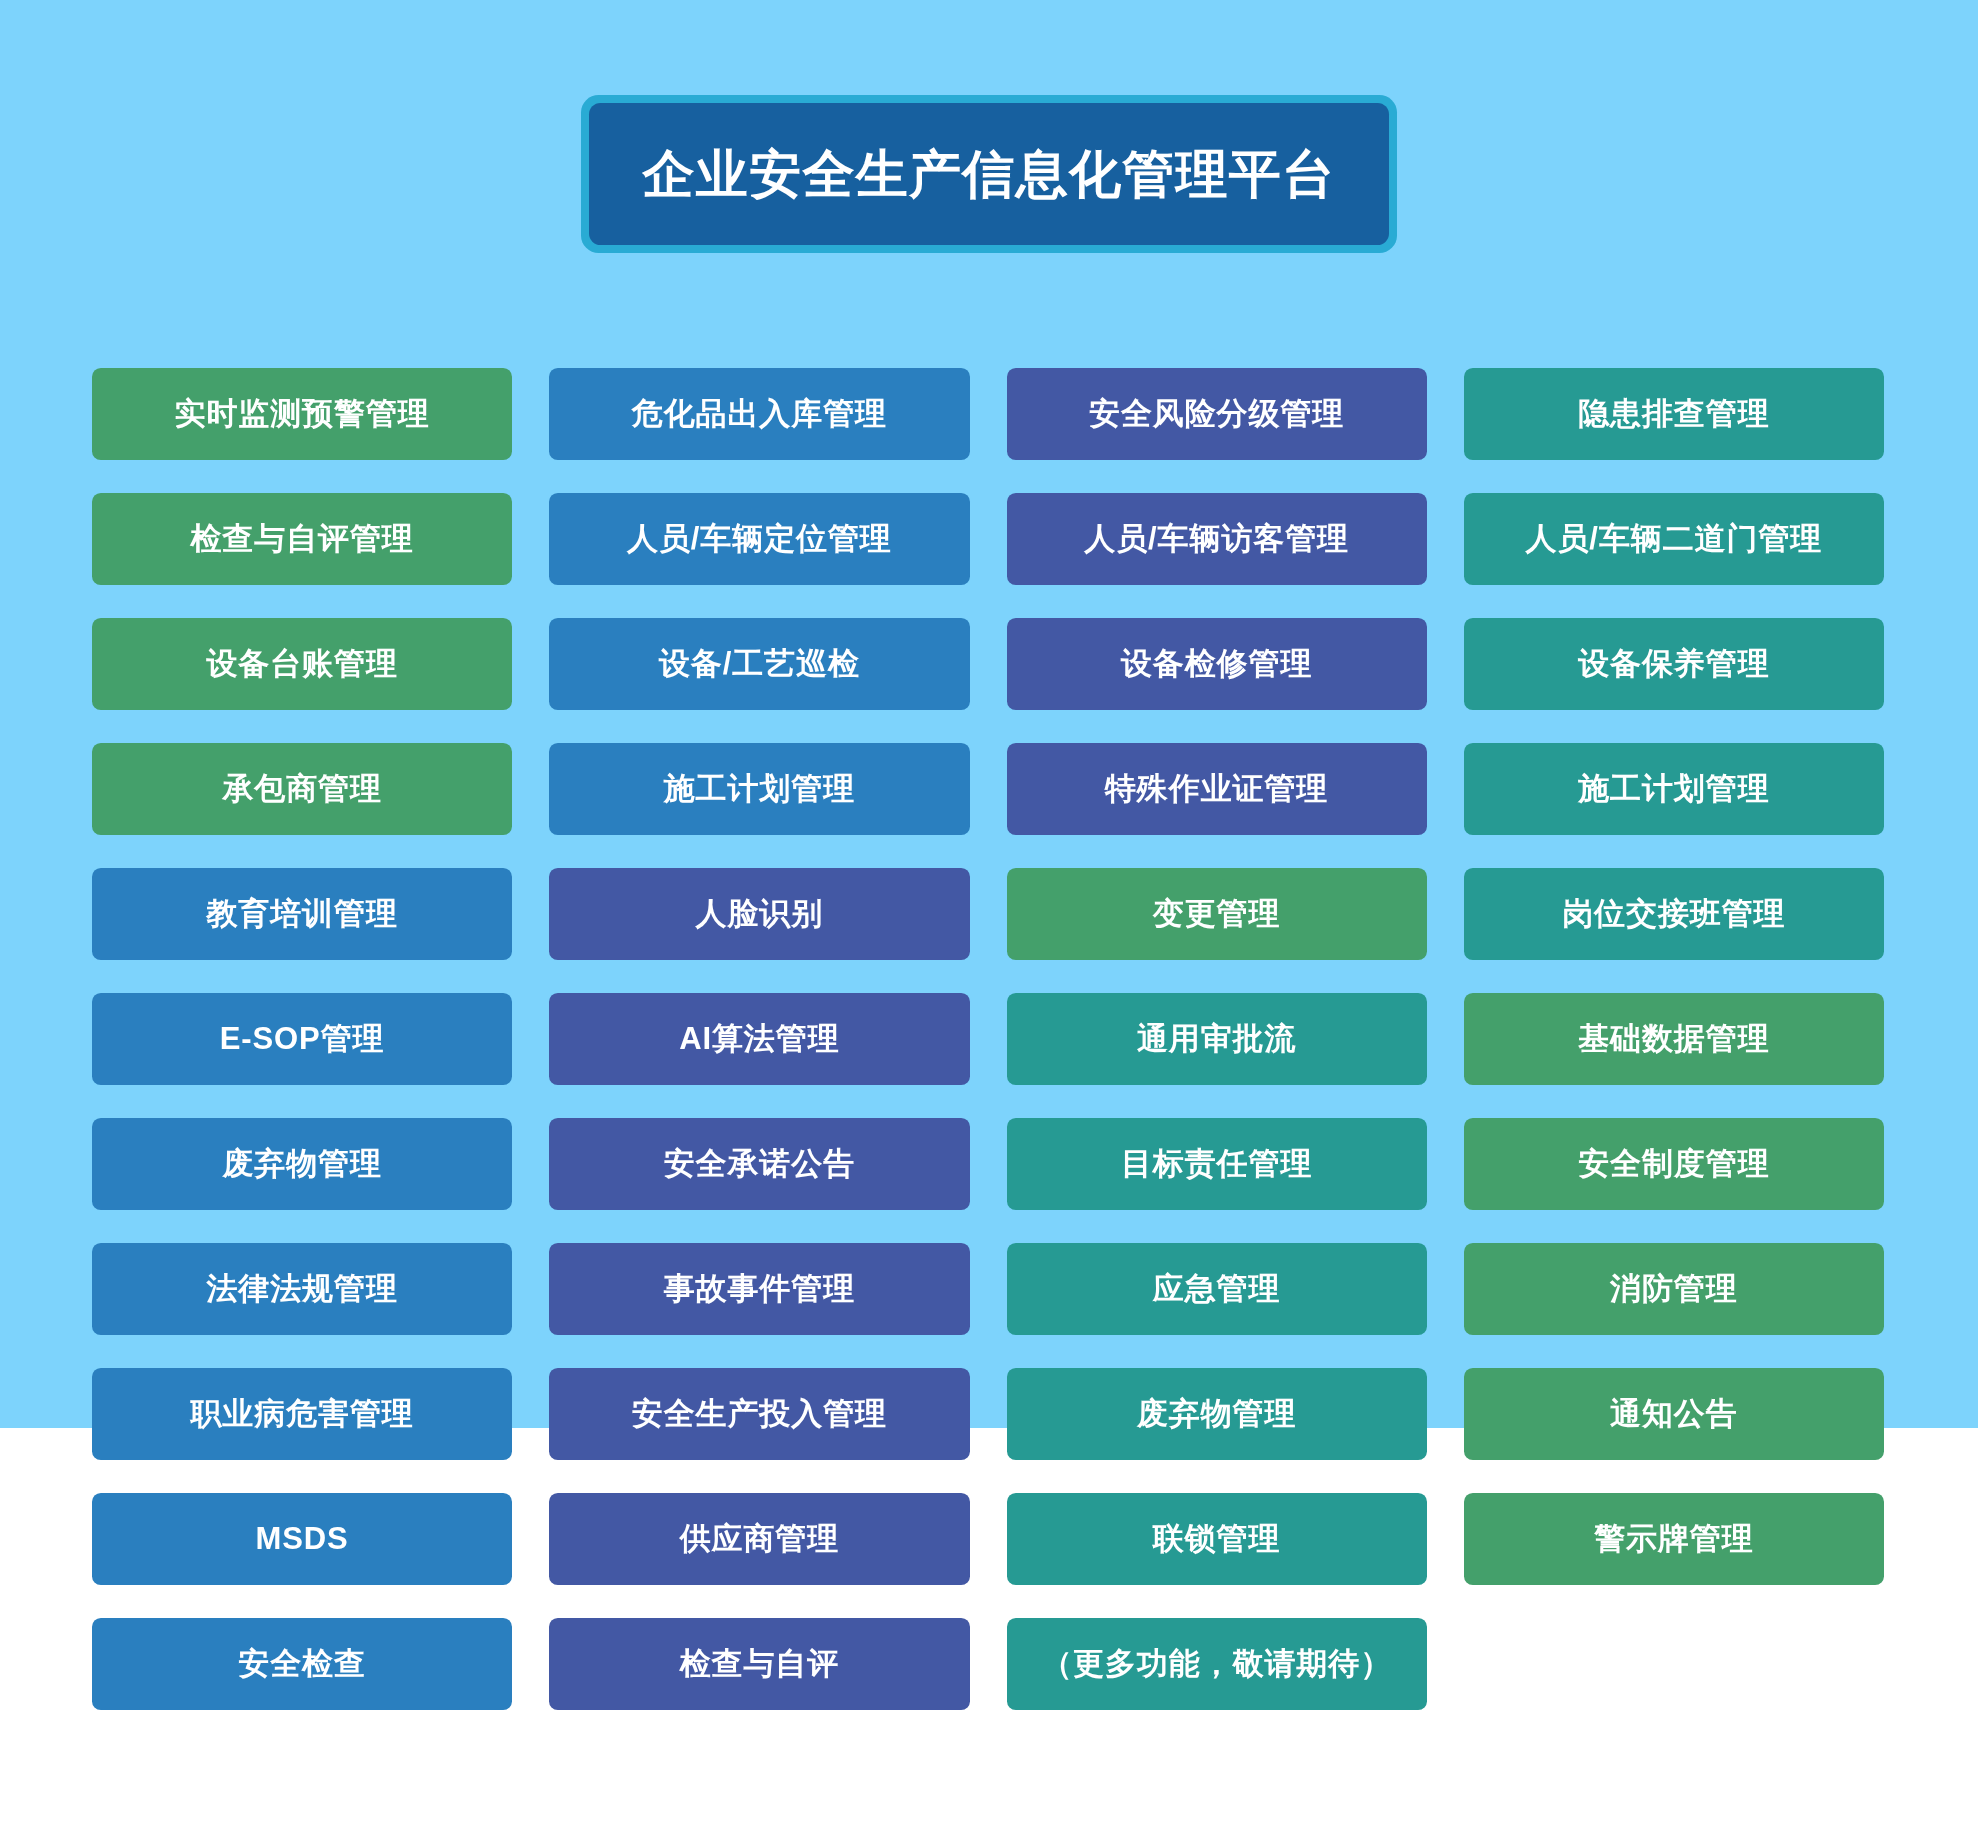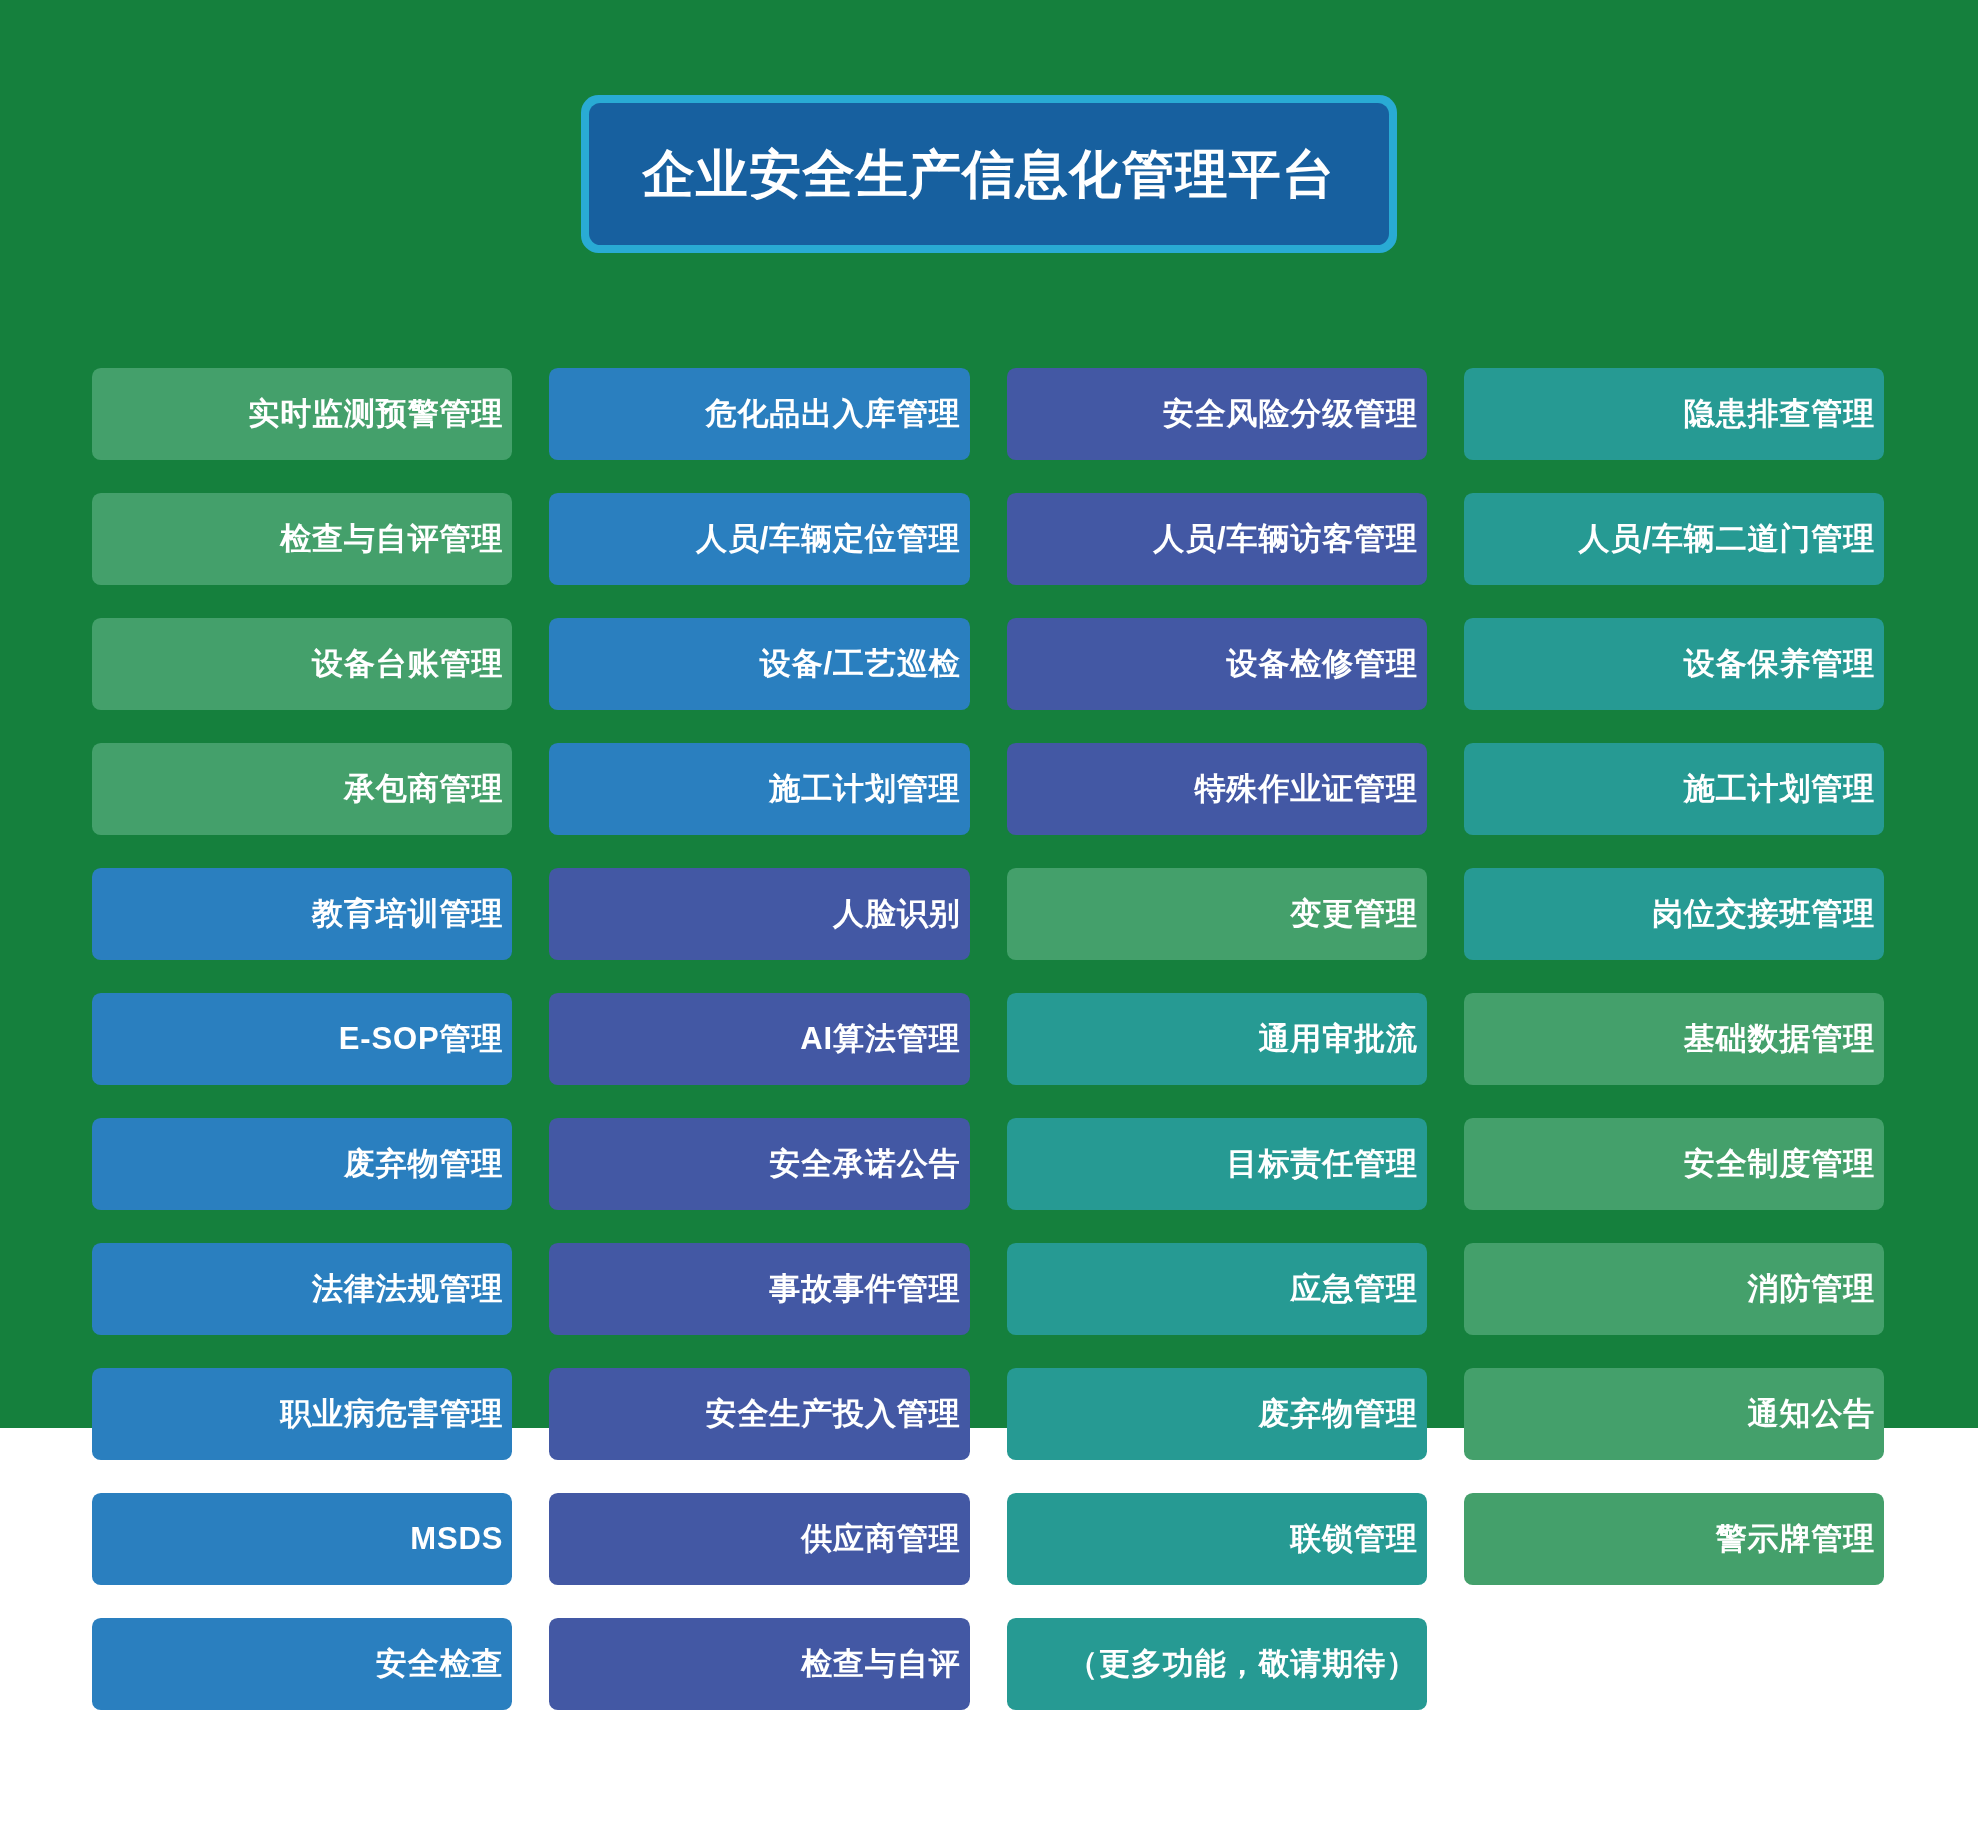--- a/index.html
+++ b/index.html
@@ -11,21 +11,21 @@
     height: 1847px;
     background: #ffffff;
     font-family: "Liberation Sans", "DejaVu Sans", sans-serif;
     overflow: hidden;
   }
 
   #page {
     position: relative;
     width: 1979px;
     height: 1428px;
-    background: #15803d;
+    background: #7dd3fc;
   }
 
   
   #banner-wrap {
     position: absolute;
     left: 581px;
     top: 95px;
     width: 816px;
     height: 158px;
     box-sizing: border-box;
@@ -62,21 +62,21 @@
     grid-template-columns: repeat(4, 1fr);
     column-gap: 37px;
     row-gap: 33px;
   }
 
   .card {
     height: 92px;
     border-radius: 8.8px;
     display: flex;
     align-items: center;
-    justify-content: flex-end;
+    justify-content: center;
     box-sizing: border-box;
     padding: 0 8.8px;
     color: #ffffff;
     font-size: 31px;
     font-weight: bold;
     letter-spacing: 0.9px;
     line-height: 1.1;
     text-align: center;
     white-space: nowrap;
   }

